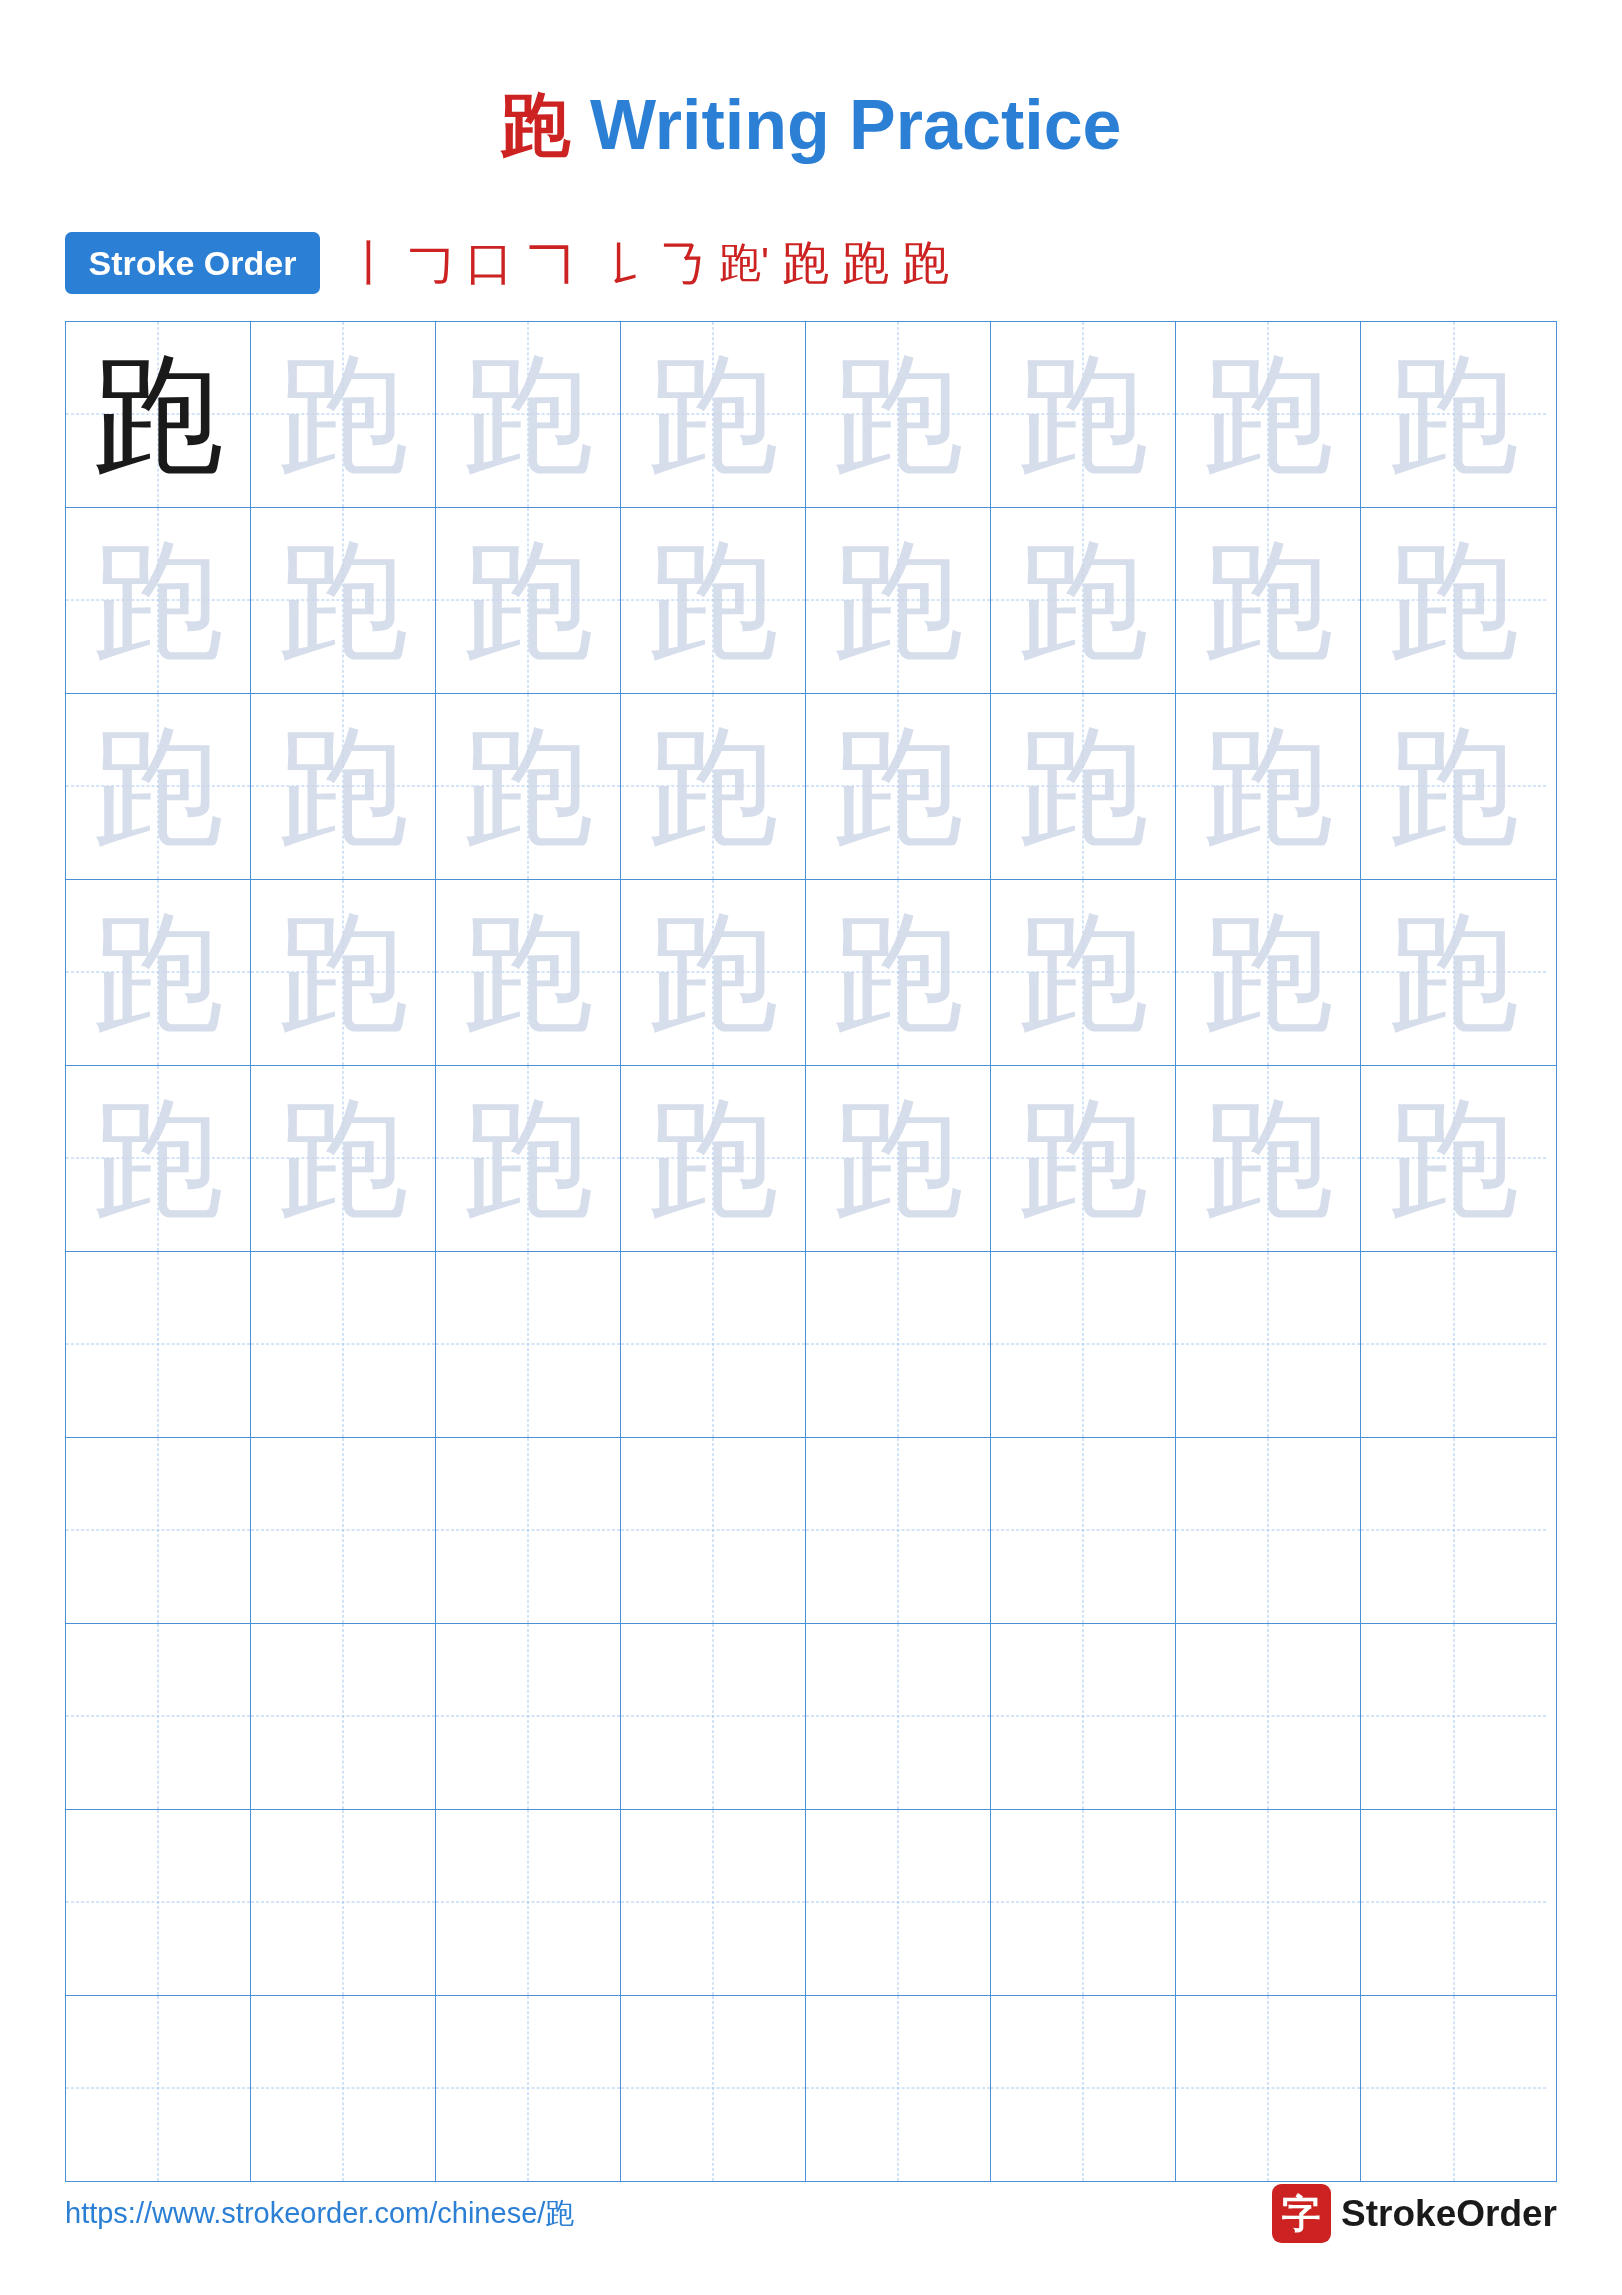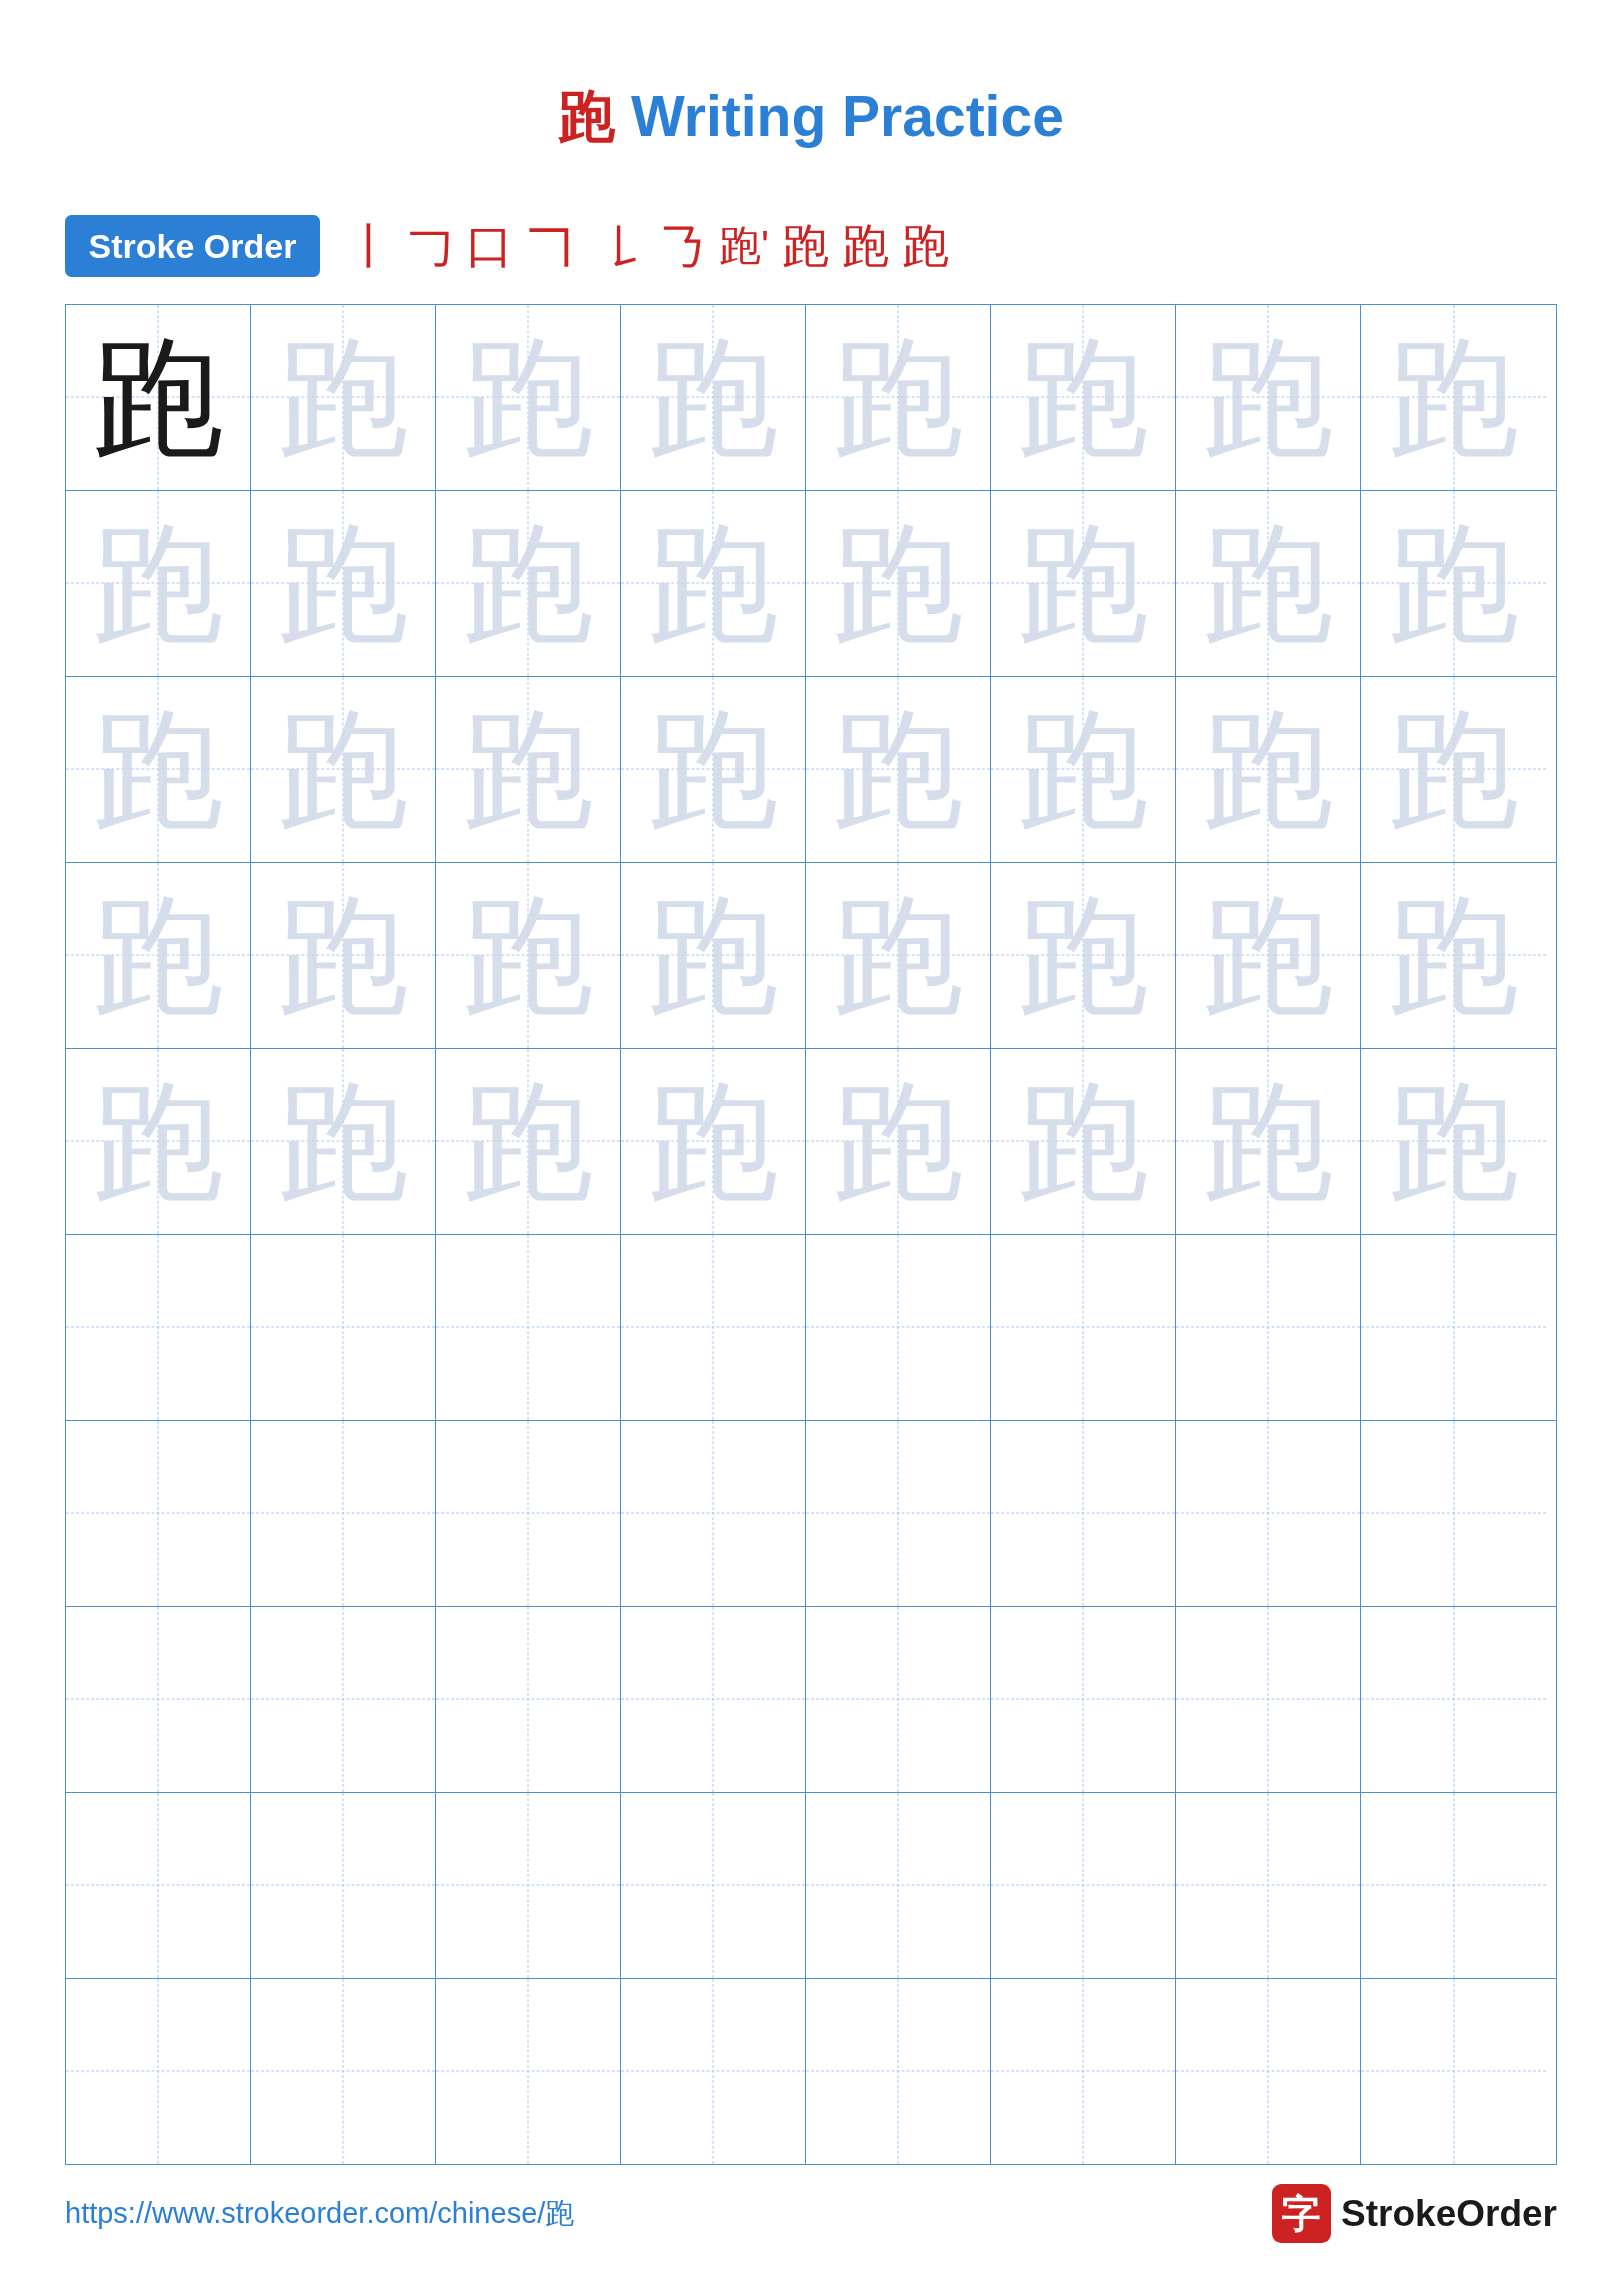--- a/index.html
+++ b/index.html
@@ -12,21 +12,21 @@
       overflow: hidden;
     }
 
     
     #title-area {
       text-align: center;
       padding-top: 79px;
       padding-bottom: 39px;
     }
     #title-area h1 {
-      font-size: 57px;
+      font-size: 70px;
       font-weight: bold;
       color: #2b7fd4;
     }
 
     
     #stroke-order-row {
       display: flex;
       align-items: center;
       padding: 19.6px 65px 26px 65px;
       gap: 0px;

